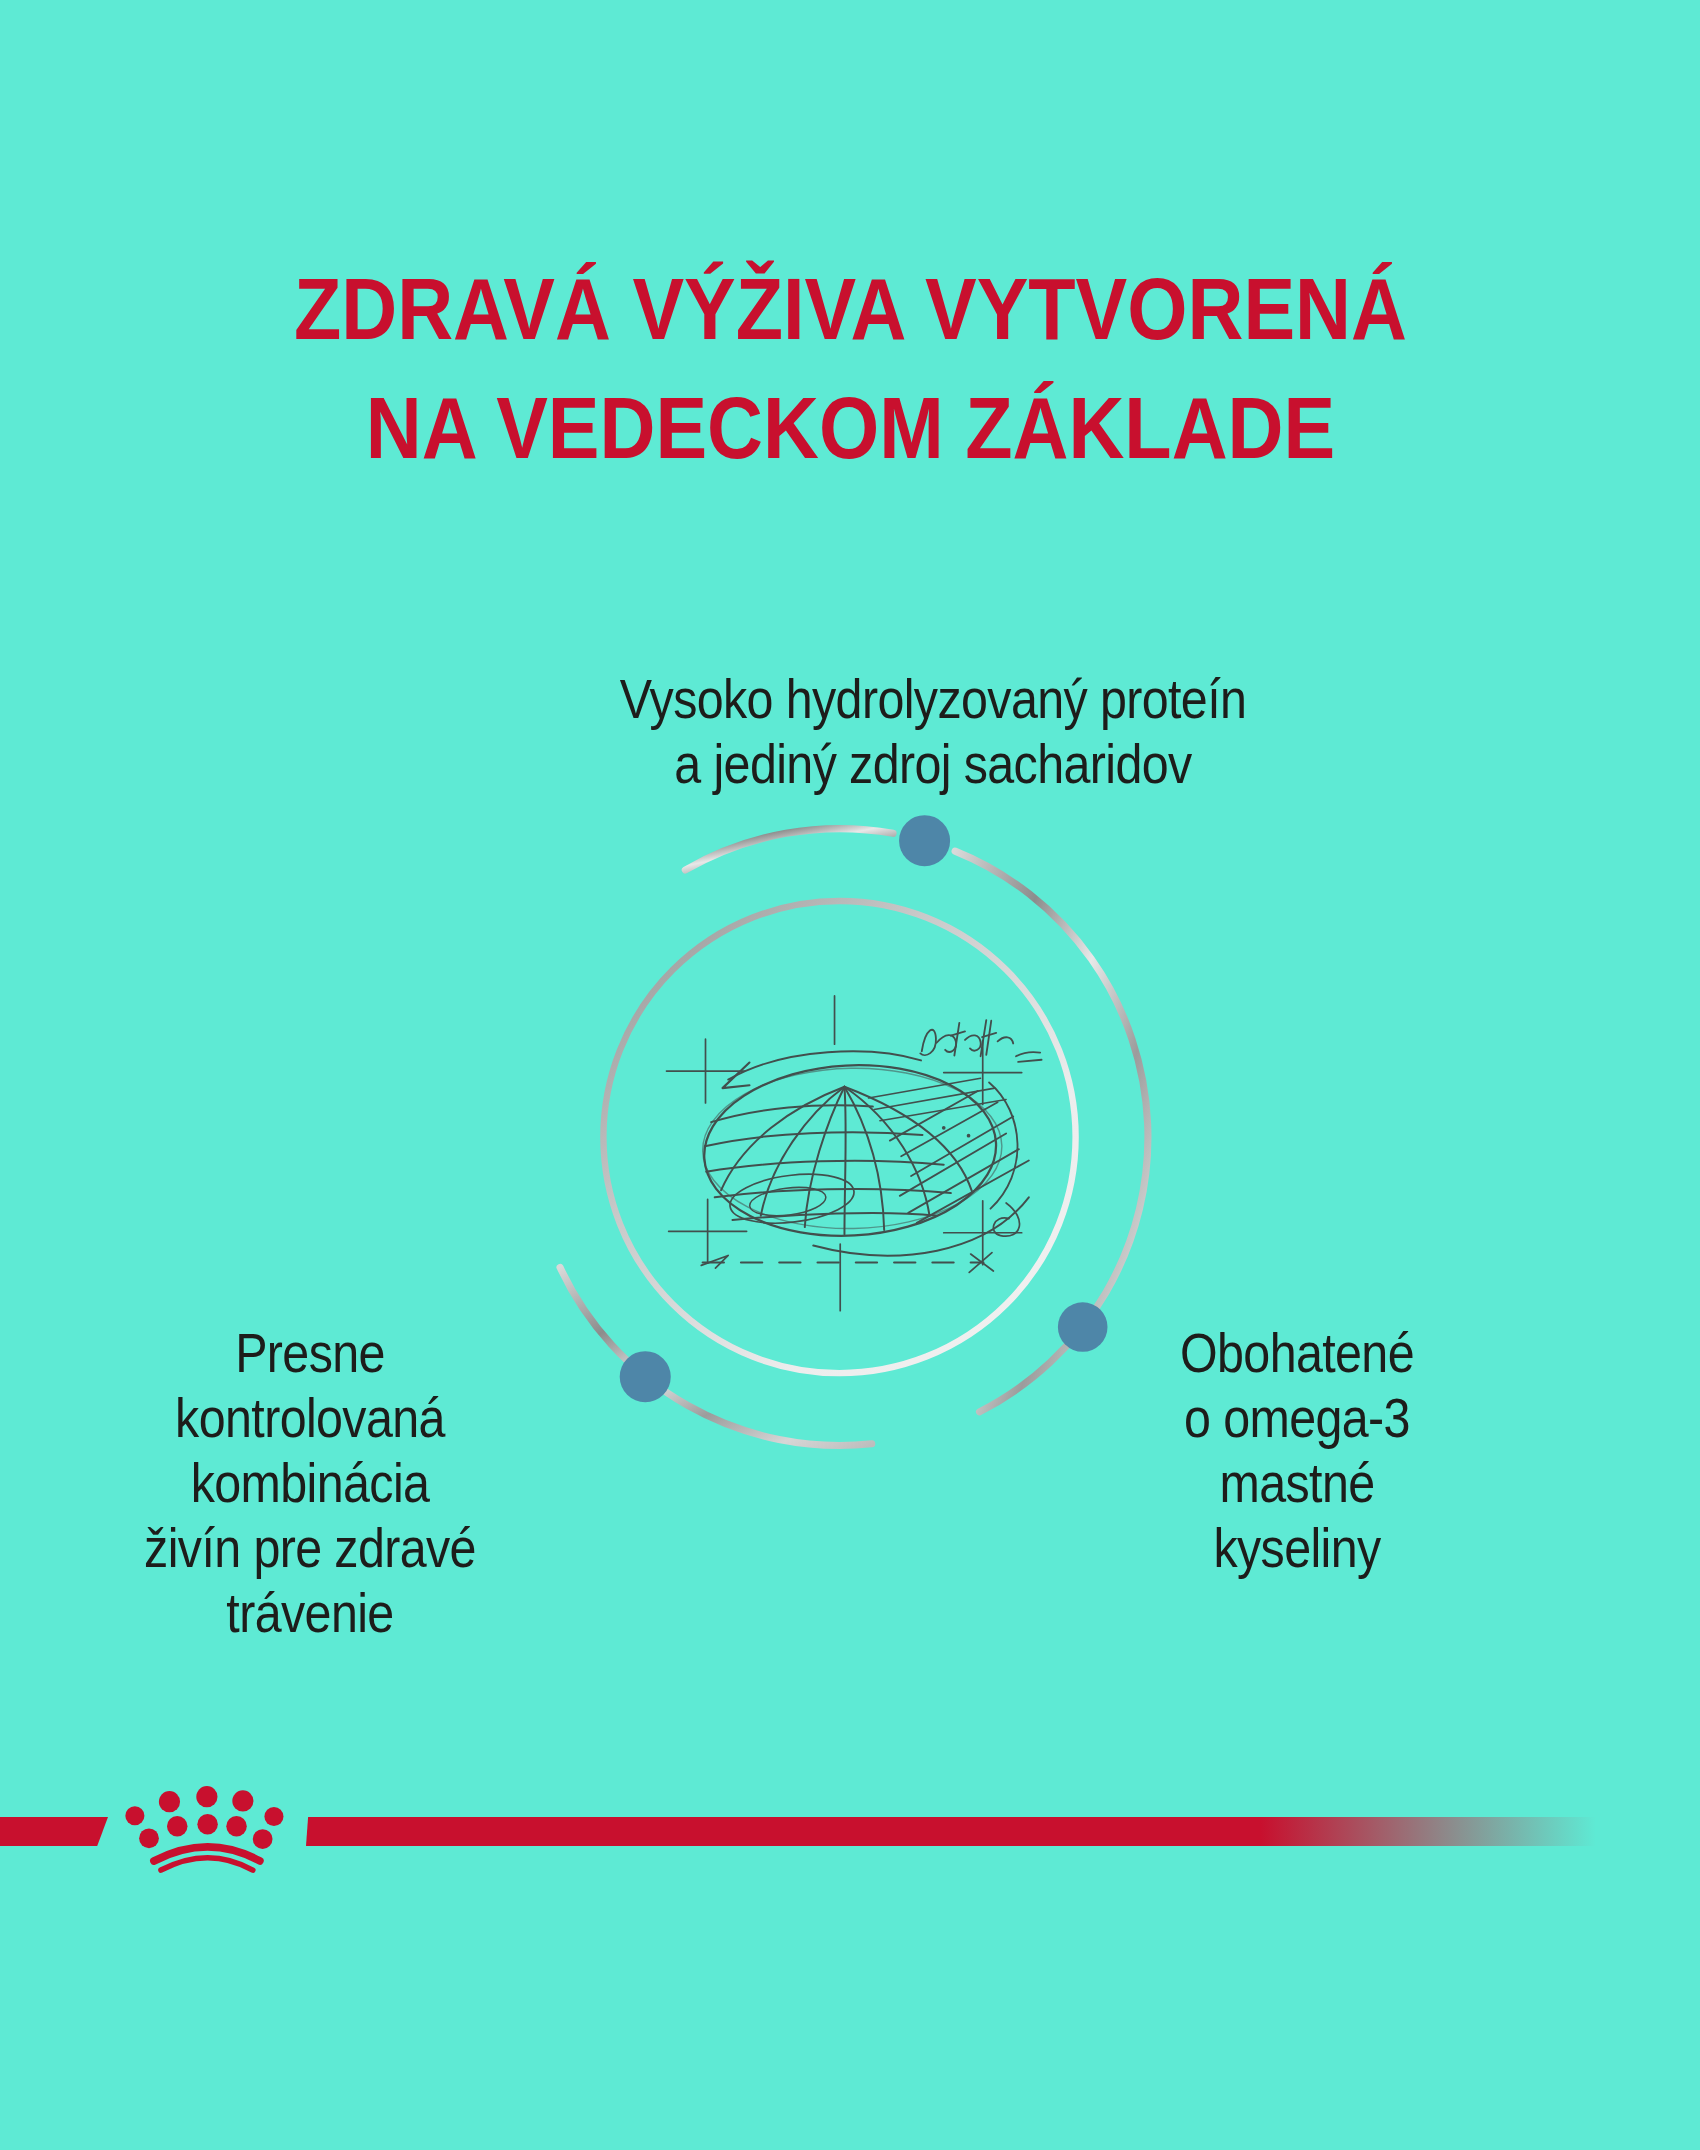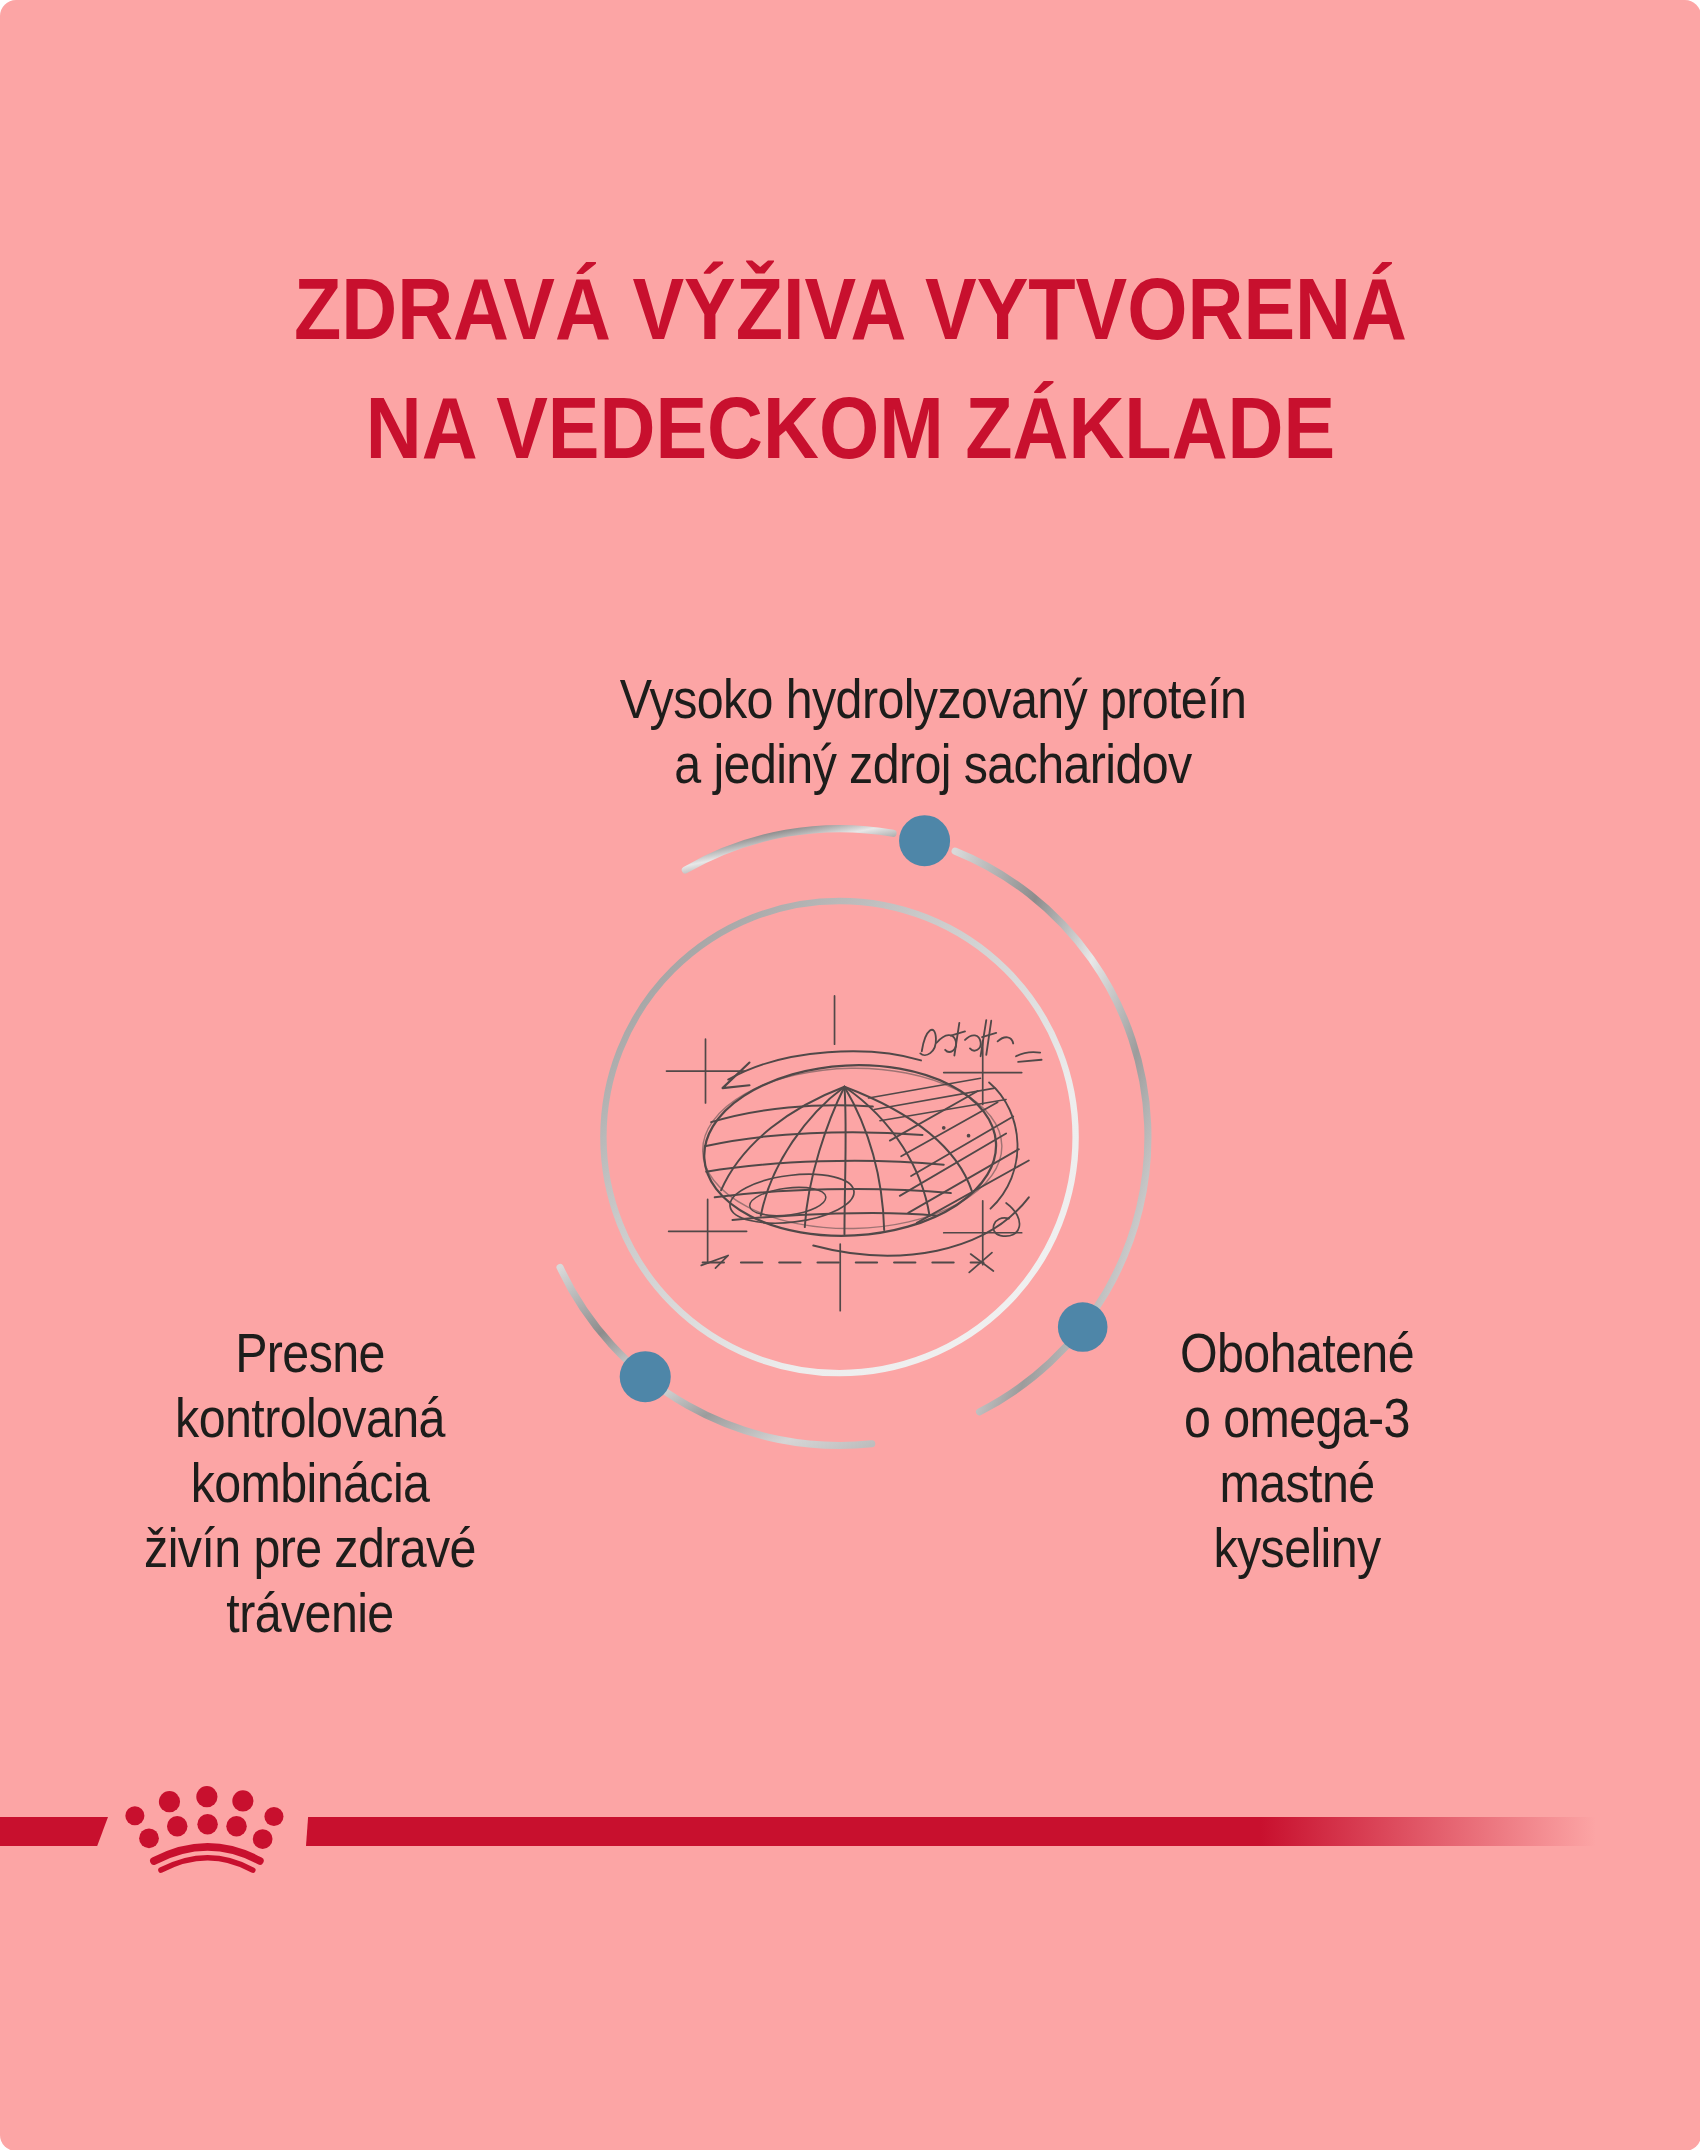--- a/index.html
+++ b/index.html
@@ -1,19 +1,18 @@
 <!DOCTYPE html>
 <html style="font-size:11.3px"><head>
 <meta charset="utf-8">
 <style>
   html,body{margin:0;padding:0;background:#fff;}
   .page{
-    position:relative;width:1701px;height:2151px;background:#fca5a5;overflow:hidden;
+    position:relative;width:1701px;height:2151px;background:#5eead4;overflow:hidden;
     font-family:"Liberation Sans",sans-serif;
-    border-radius:16px;
   }
   
   .headline{
     position:absolute;left:0;top:249px;width:1701px;text-align:center;
     font-weight:bold;font-size:88px;line-height:119px;color:#C8102E;
     transform:scaleX(0.88);transform-origin:850px 0;letter-spacing:0;
     white-space:nowrap;
   }
   
   .callout{

